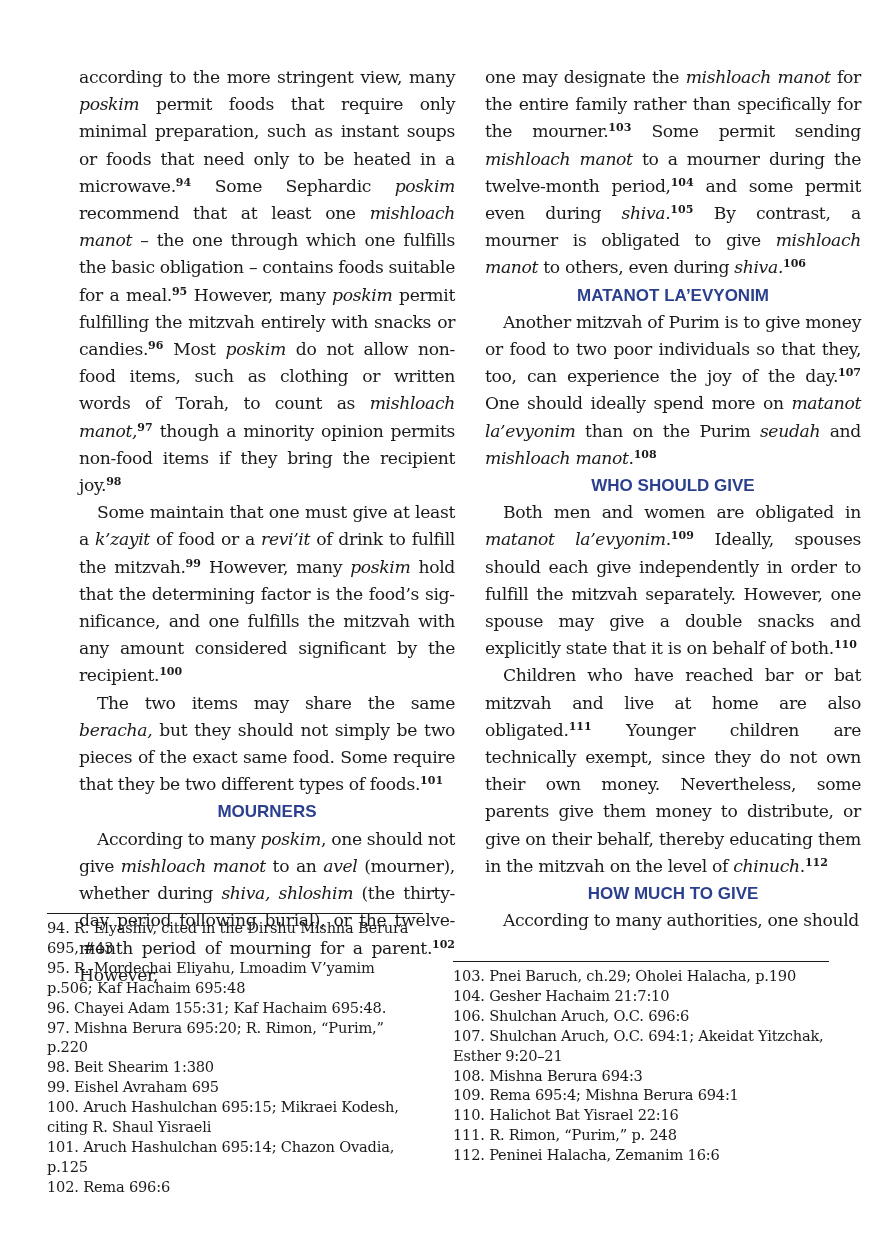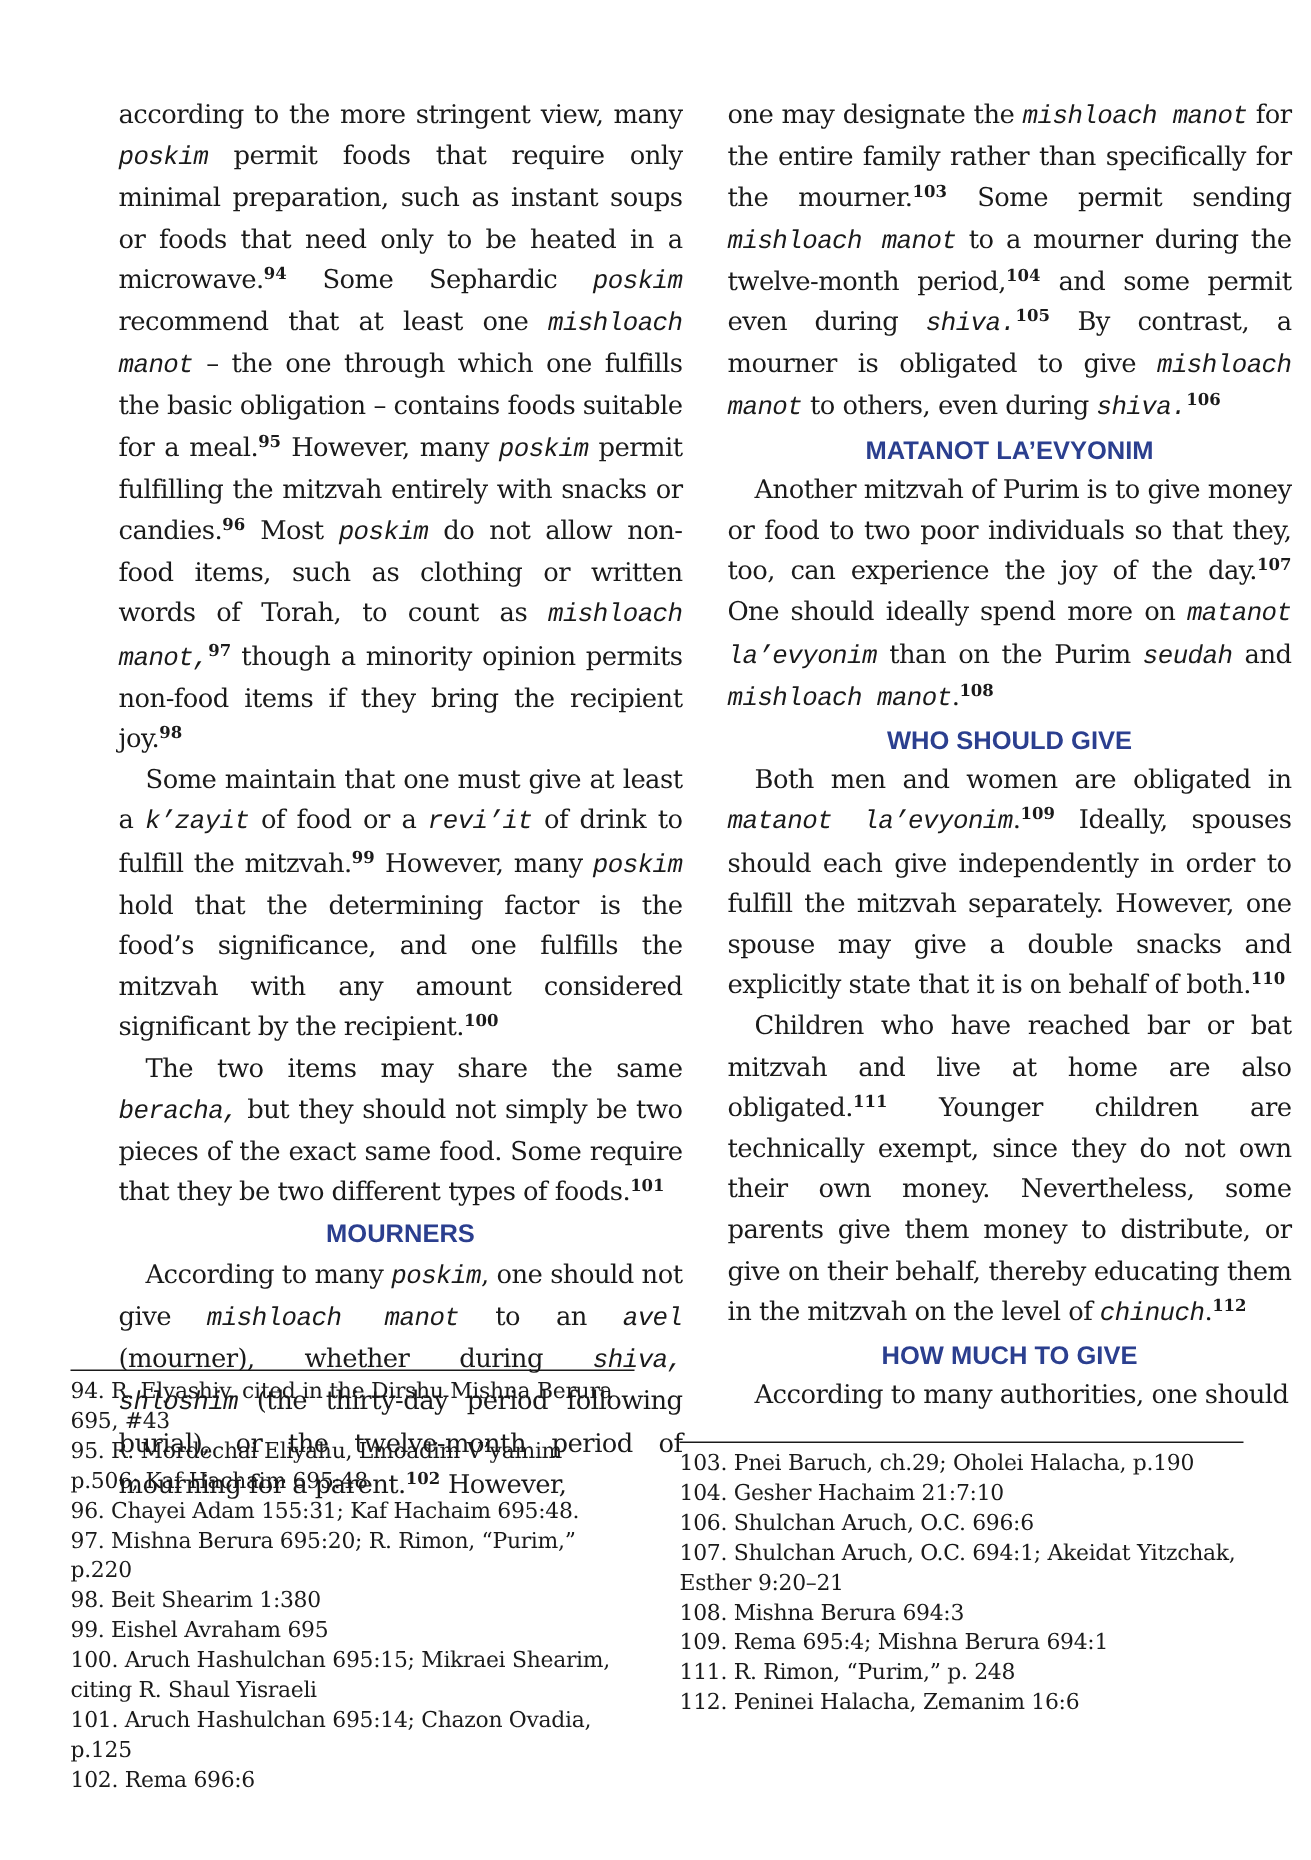--- a/index.html
+++ b/index.html
@@ -6,21 +6,21 @@
   body {
     width: 874px; height: 1240px; background: #ffffff; position: relative; overflow: hidden;
     font-family: "DejaVu Serif", "Liberation Serif", serif; color: #1a1a1a;
   }
   .col { position: absolute; top: 64px; width: 376px; }
   .col.left { left: 47px; }
   .col.right { left: 453px; }
   .body-text { font-size: 17.2px; line-height: 27.2px; letter-spacing: -0.35px; margin-left: 32px; }
   .body-text p { margin: 0; text-align: justify; }
   .body-text p.indent { text-indent: 18px; }
-  .body-text i { font-style: italic; font-family: Liberation Mono, monospace; }
+  .body-text i { font-style: italic; }
   sup { font-size: 11px; font-weight: bold; vertical-align: 6px; line-height: 0; letter-spacing: 0; }
   h3 {
     margin: 0; text-align: center; font-family: "Liberation Sans", "DejaVu Sans", sans-serif;
     font-weight: bold; font-size: 17px; line-height: 27.2px; color: #2b3f8f; letter-spacing: 0;
   }
   .fn-block { position: absolute; width: 376px; }
   .fn-block.left { left: 47px; top: 913px; }
   .fn-block.right { left: 453px; top: 961px; }
   .fn-rule { height: 0; border-top: 1.3px solid #1a1a1a; margin-bottom: 4px; }
   .fn { font-size: 14.6px; line-height: 19.9px; margin: 0; letter-spacing: -0.2px; }
@@ -59,28 +59,29 @@
 </div>
 
 <div class="fn-block left">
   <div class="fn-rule"></div>
   <p class="fn">94. R. Elyashiv, cited in the Dirshu Mishna Berura 695, #43</p>
   <p class="fn">95. R. Mordechai Eliyahu, Lmoadim V’yamim p.506; Kaf Hachaim 695:48</p>
   <p class="fn">96. Chayei Adam 155:31; Kaf Hachaim 695:48.</p>
   <p class="fn">97. Mishna Berura 695:20; R. Rimon, “Purim,” p.220</p>
   <p class="fn">98. Beit Shearim 1:380</p>
   <p class="fn">99. Eishel Avraham 695</p>
-  <p class="fn">100. Aruch Hashulchan 695:15; Mikraei Shearim, citing R. Shaul Yisraeli</p>
+  <p class="fn">100. Aruch Hashulchan 695:15; Mikraei Kodesh, citing R. Shaul Yisraeli</p>
   <p class="fn">101. Aruch Hashulchan 695:14; Chazon Ovadia, p.125</p>
   <p class="fn">102. Rema 696:6</p>
 </div>
 
 <div class="fn-block right">
   <div class="fn-rule"></div>
   <p class="fn">103. Pnei Baruch, ch.29; Oholei Halacha, p.190</p>
   <p class="fn">104. Gesher Hachaim 21:7:10</p>
   <p class="fn">106. Shulchan Aruch, O.C. 696:6</p>
   <p class="fn">107. Shulchan Aruch, O.C. 694:1; Akeidat Yitzchak, Esther 9:20–21</p>
   <p class="fn">108. Mishna Berura 694:3</p>
   <p class="fn">109. Rema 695:4; Mishna Berura 694:1</p>
+  <p class="fn">110. Halichot Bat Yisrael 22:16</p>
   <p class="fn">111. R. Rimon, “Purim,” p. 248</p>
   <p class="fn">112. Peninei Halacha, Zemanim 16:6</p>
 </div>
 
 </body></html>

